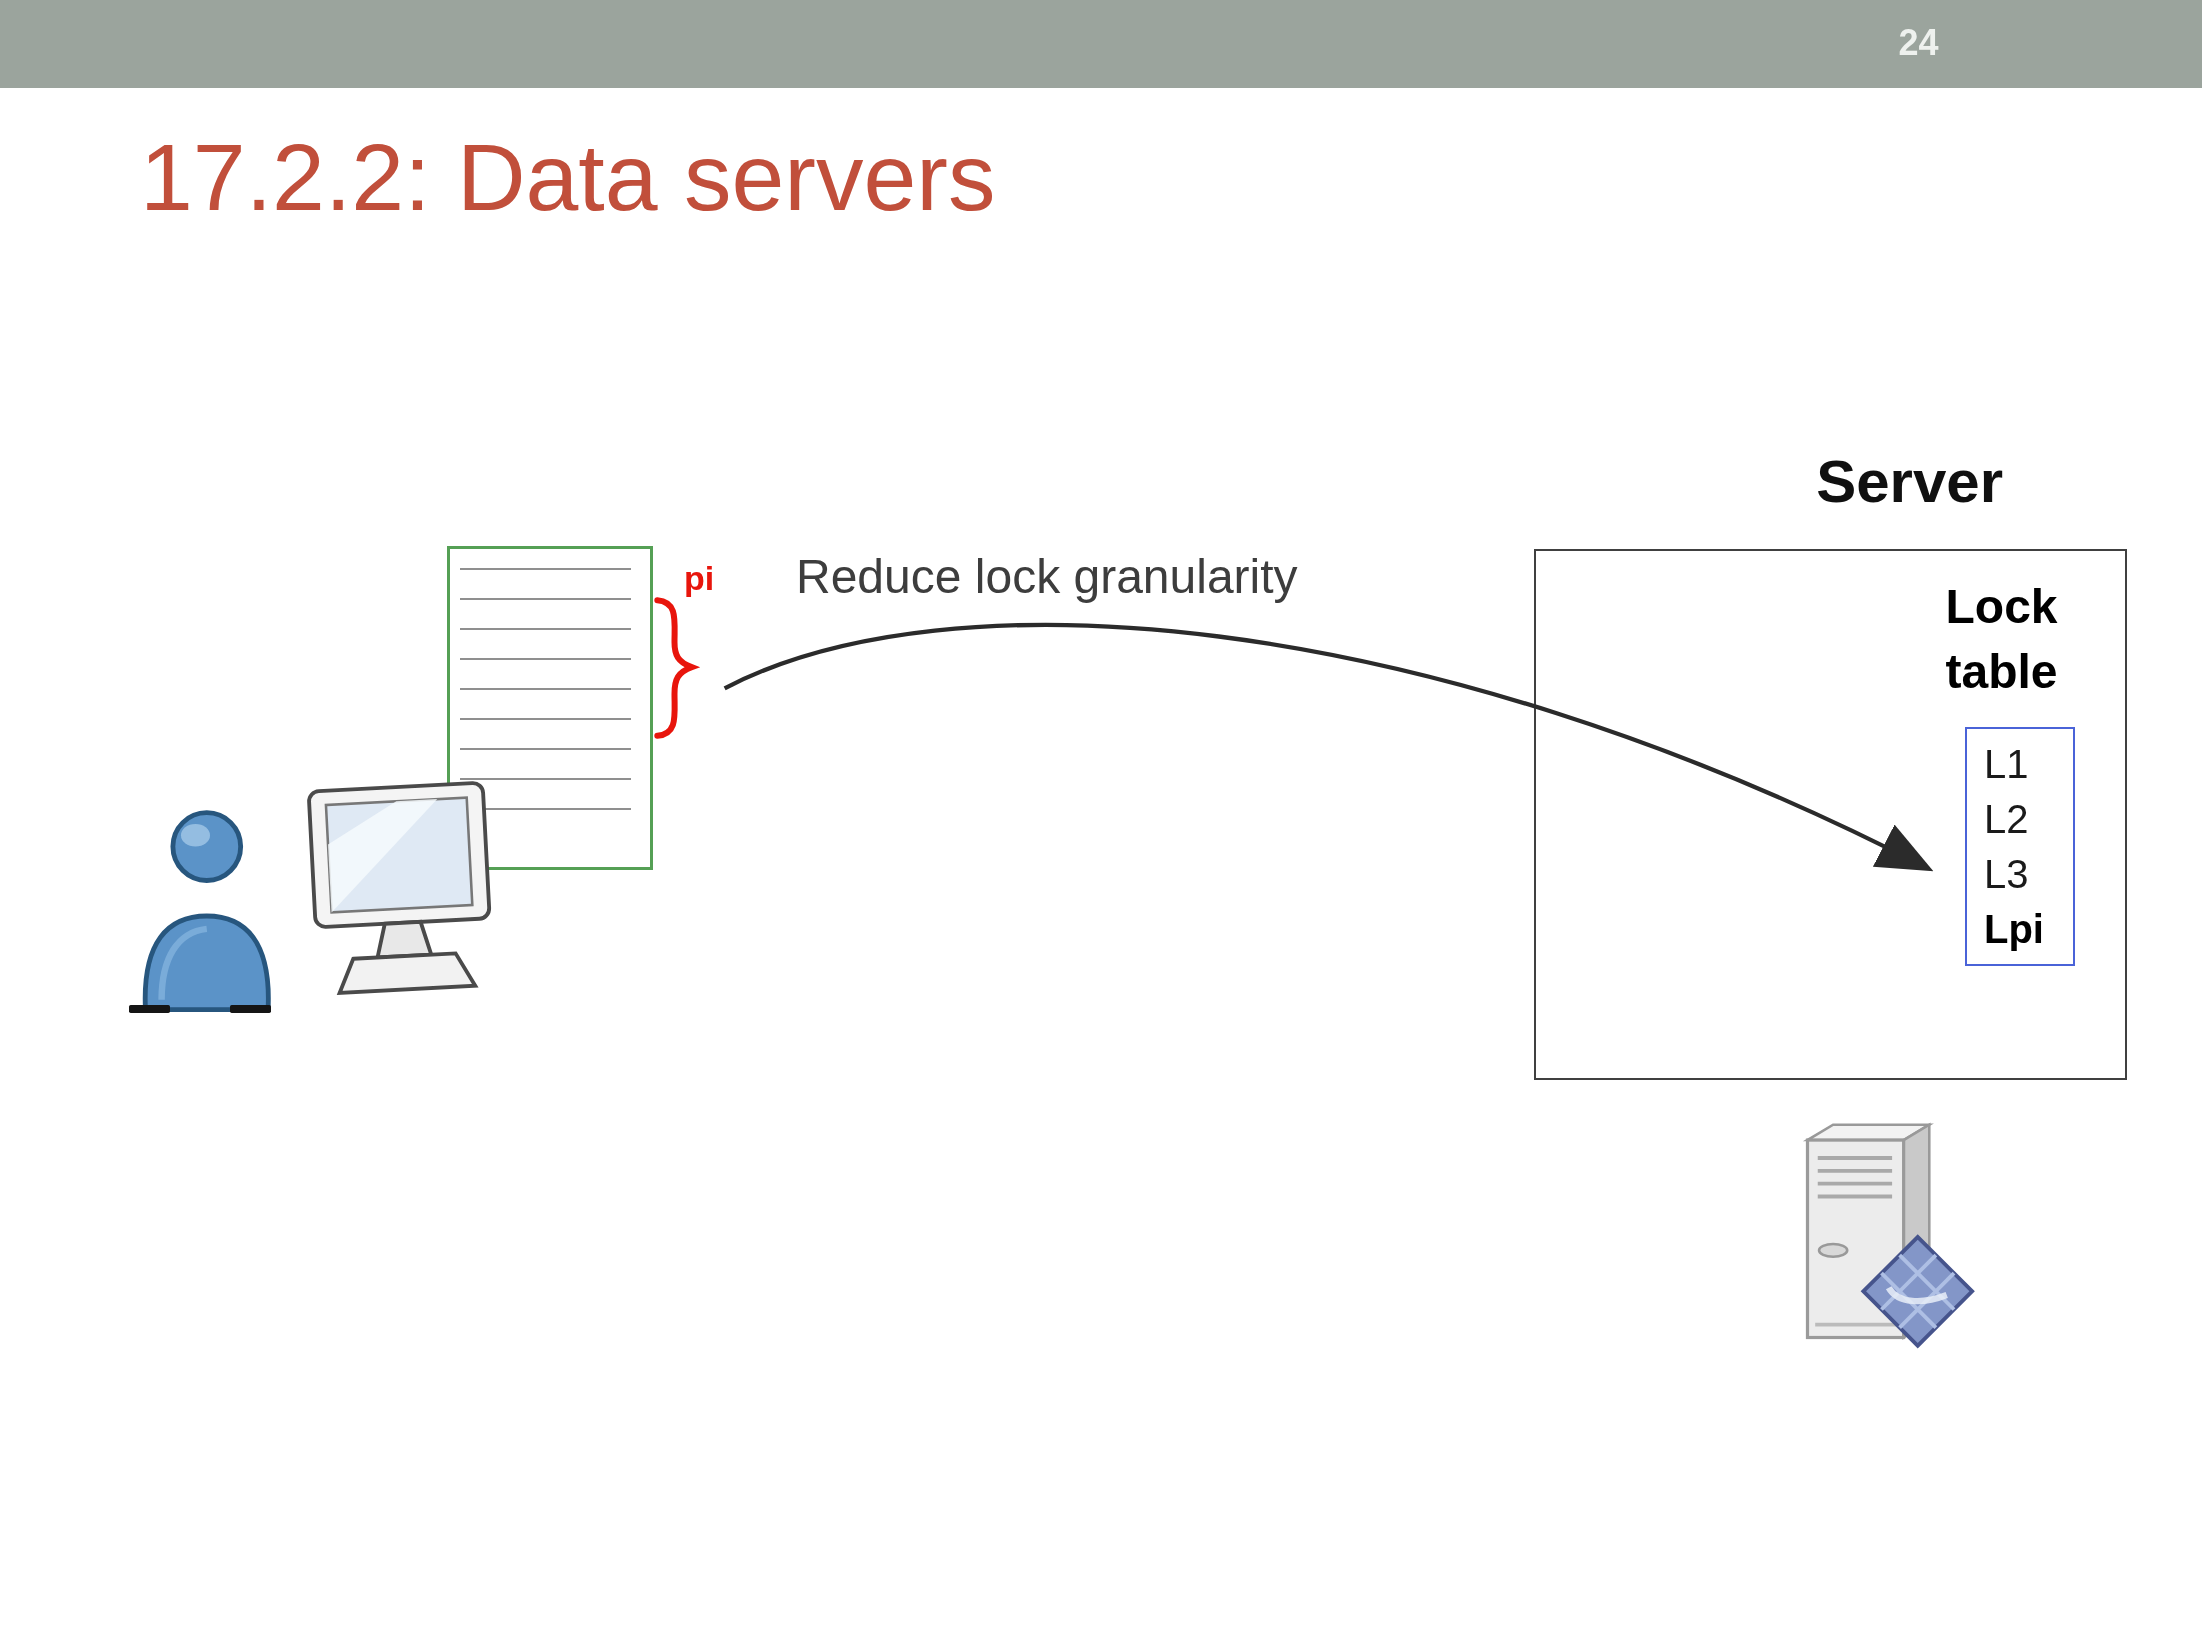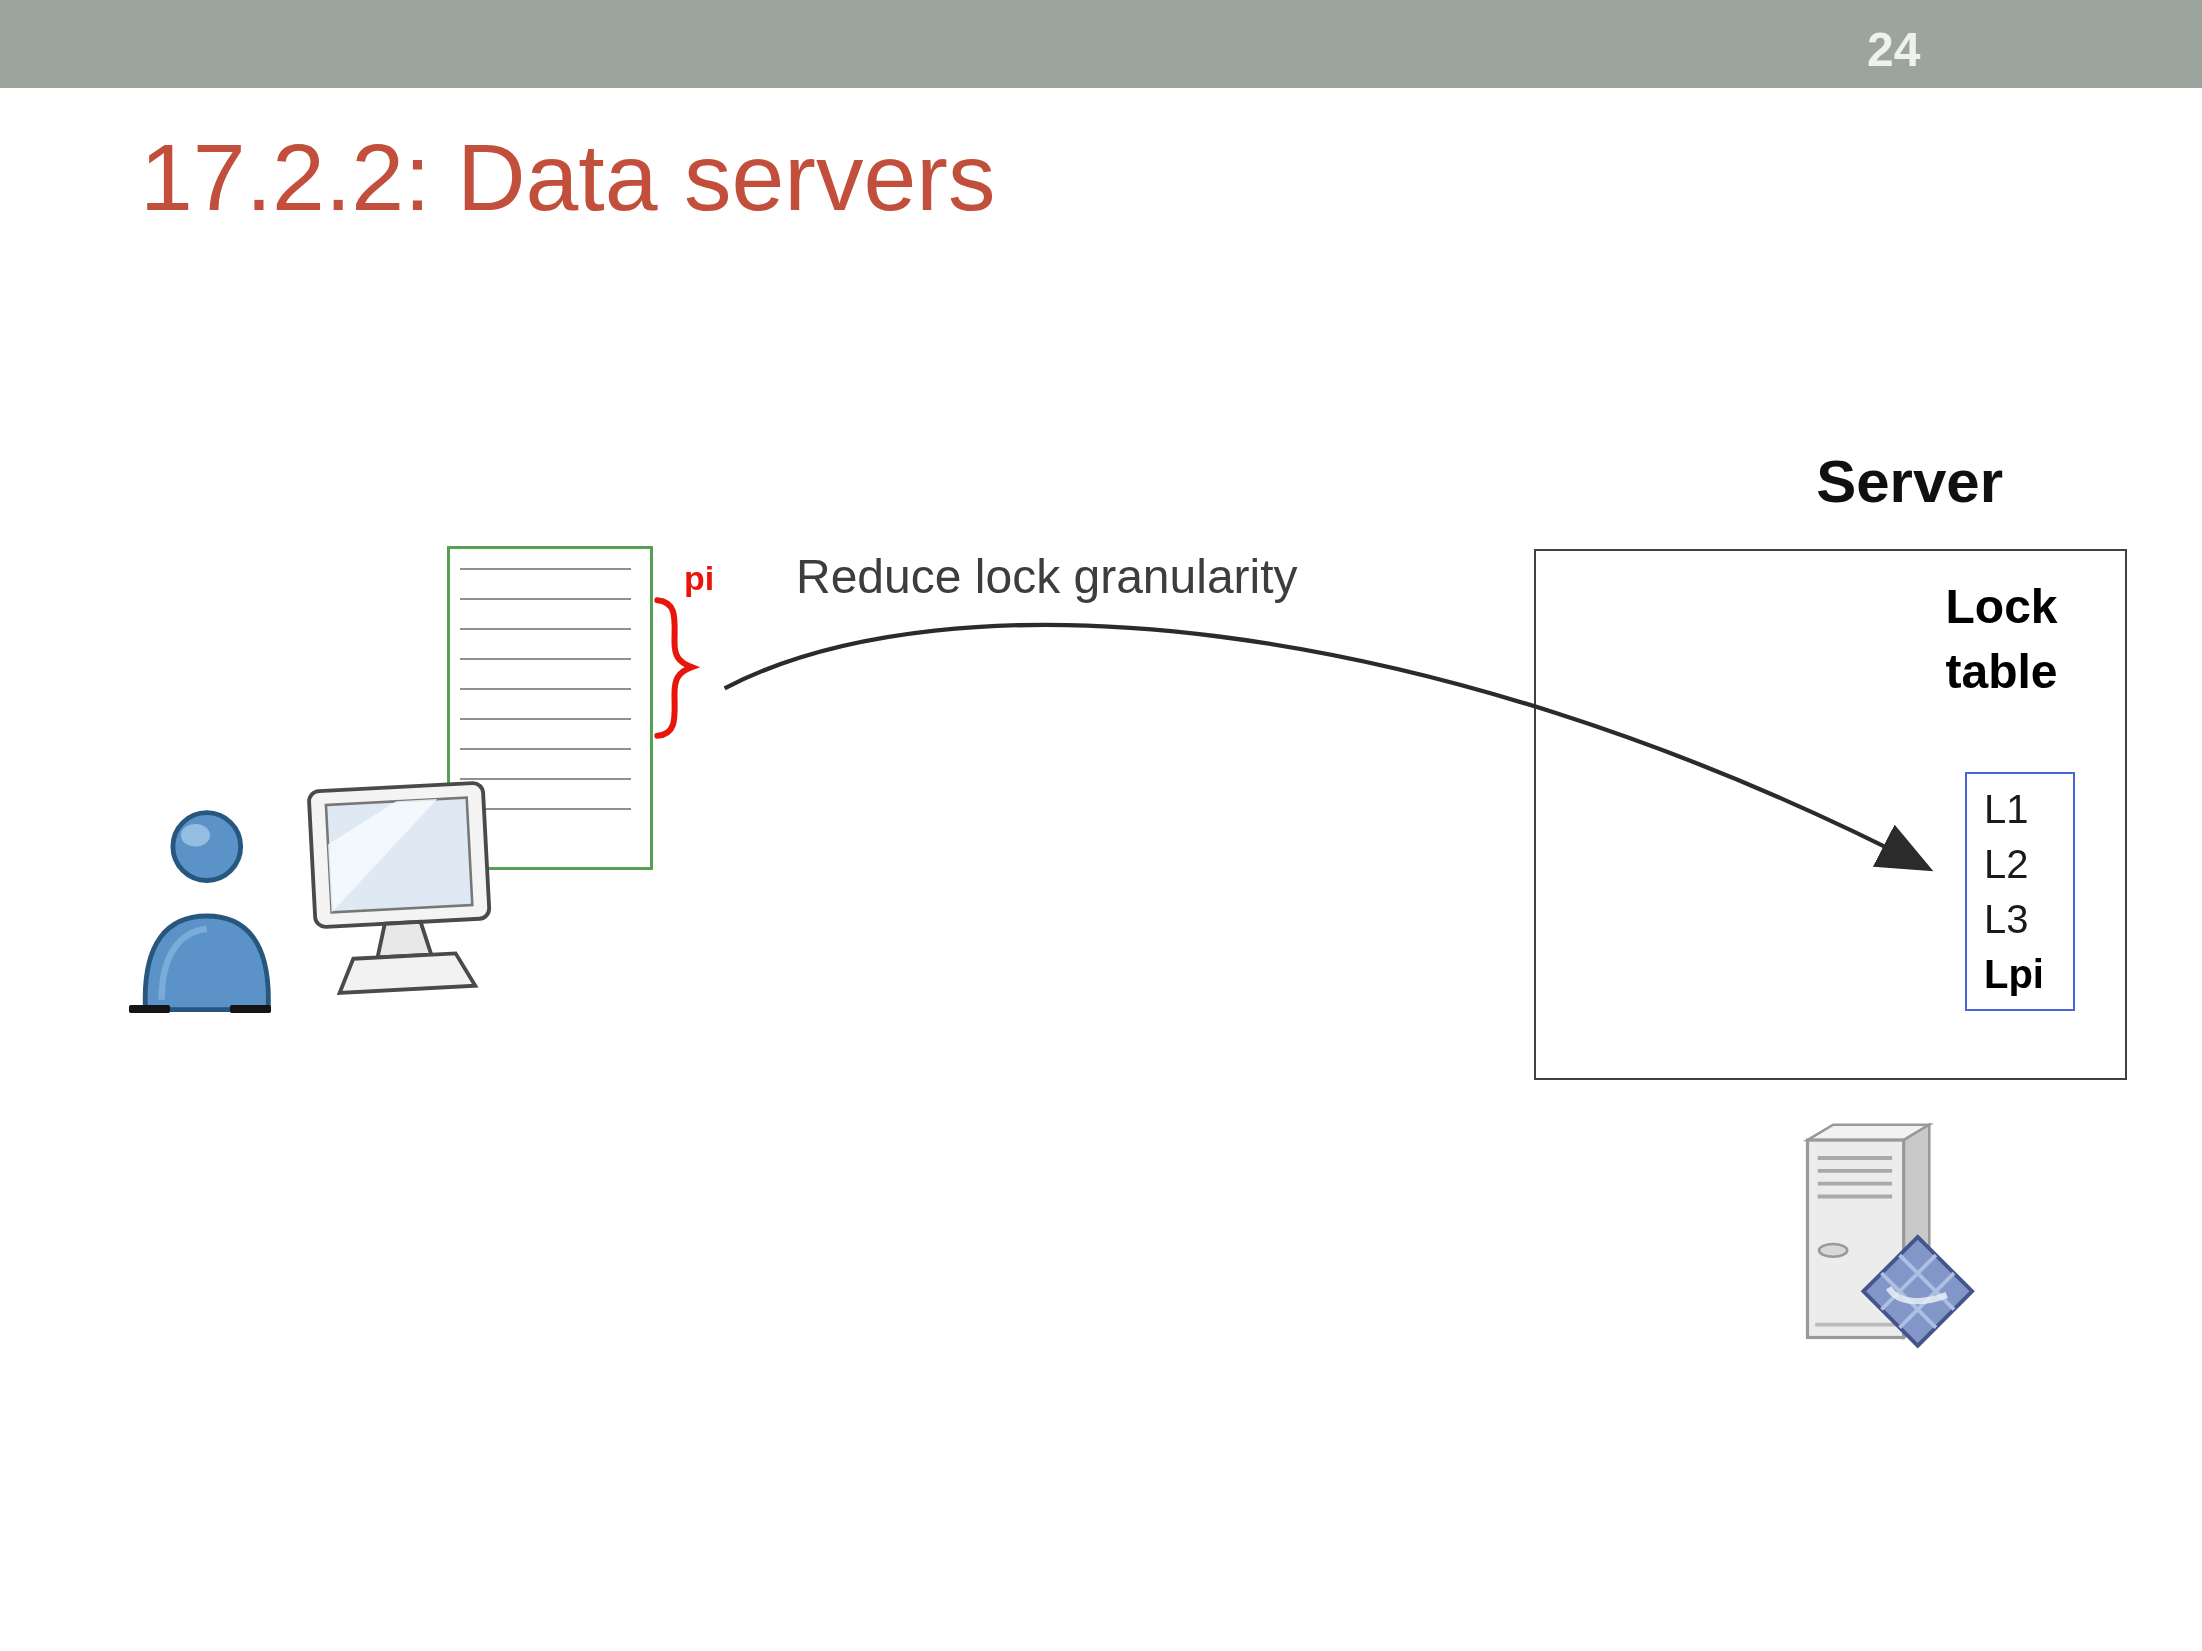--- a/index.html
+++ b/index.html
@@ -4,22 +4,22 @@
 <style>
   html,body { margin:0; padding:0; background:#ffffff; }
   .slide {
     position:relative; width:2203px; height:1652px; overflow:hidden;
     background:#ffffff; font-family:"Liberation Sans", sans-serif;
   }
 
   
   .topbar { position:absolute; left:0; top:0; width:2203px; height:88px; background:#9BA49D; }
   .page-number {
-    position:absolute; top:22.4px; left:1867px; width:103px; text-align:left;
-    font-size:48px; font-weight:bold; color:#eef1ee;
+    position:absolute; top:22.4px; left:1867px; width:103px; text-align:center;
+    font-size:36px; font-weight:bold; color:#eef1ee;
   }
 
   
   .title {
     position:absolute; left:140px; top:110px; width:1377px;
     font-size:95px; line-height:1.42; color:#C14F3B; font-weight:400;
   }
 
   
   .document {
@@ -55,21 +55,21 @@
     position:absolute; left:1534px; top:549px; width:593px; height:531px;
     border:2.6px solid #404040; background:#ffffff; box-sizing:border-box; z-index:1;
   }
   .lock-table-label {
     position:absolute; left:1920px; top:575px; width:163px; text-align:center;
     font-size:48px; font-weight:bold; line-height:1.35; color:#000000; z-index:2;
   }
   .lock-box {
     position:absolute; left:1965px; top:727px; width:110px; height:239px;
     border:2.6px solid #4A63D8; box-sizing:border-box; background:#ffffff; z-index:2;
-    display:flex; flex-direction:column; justify-content:center; padding-left:17px;margin-top:45px;
+    display:flex; flex-direction:column; justify-content:center; padding-left:17px;
   }
   .lock-entry { font-size:40px; line-height:55px; color:#1a1a1a; }
   .lock-entry.red { color:#000000; font-weight:bold; }
 
   
   .person-svg { position:absolute; left:129px; top:803px; width:162px; height:213px; z-index:2; }
   .monitor-svg { position:absolute; left:301px; top:774px; width:205px; height:250px; z-index:2; }
   .artifact-dashes { position:absolute; left:129px; top:1005px; display:flex; gap:60px; z-index:2; }
   .artifact-dashes .dash { width:41px; height:7.7px; background:#151515; border-radius:1.7px; }
 

